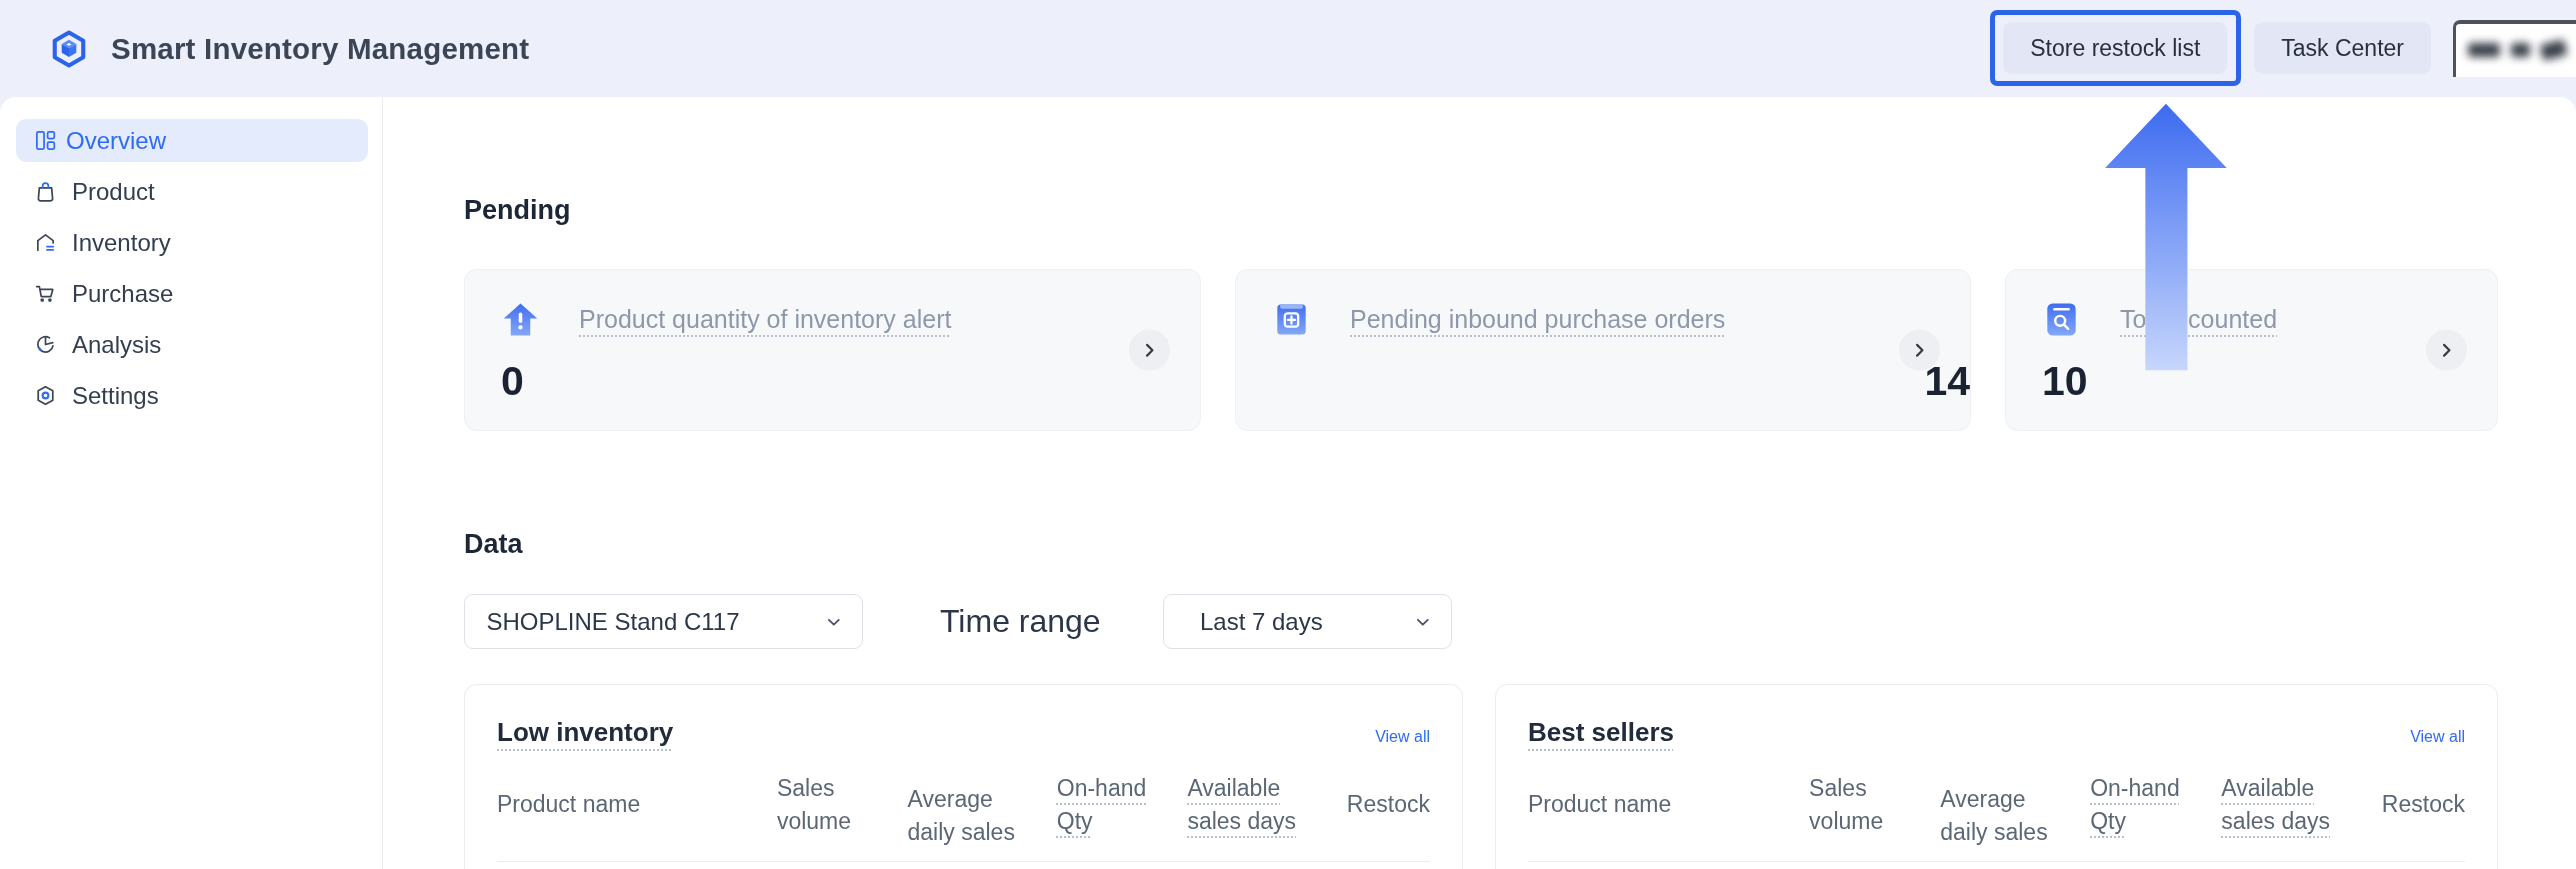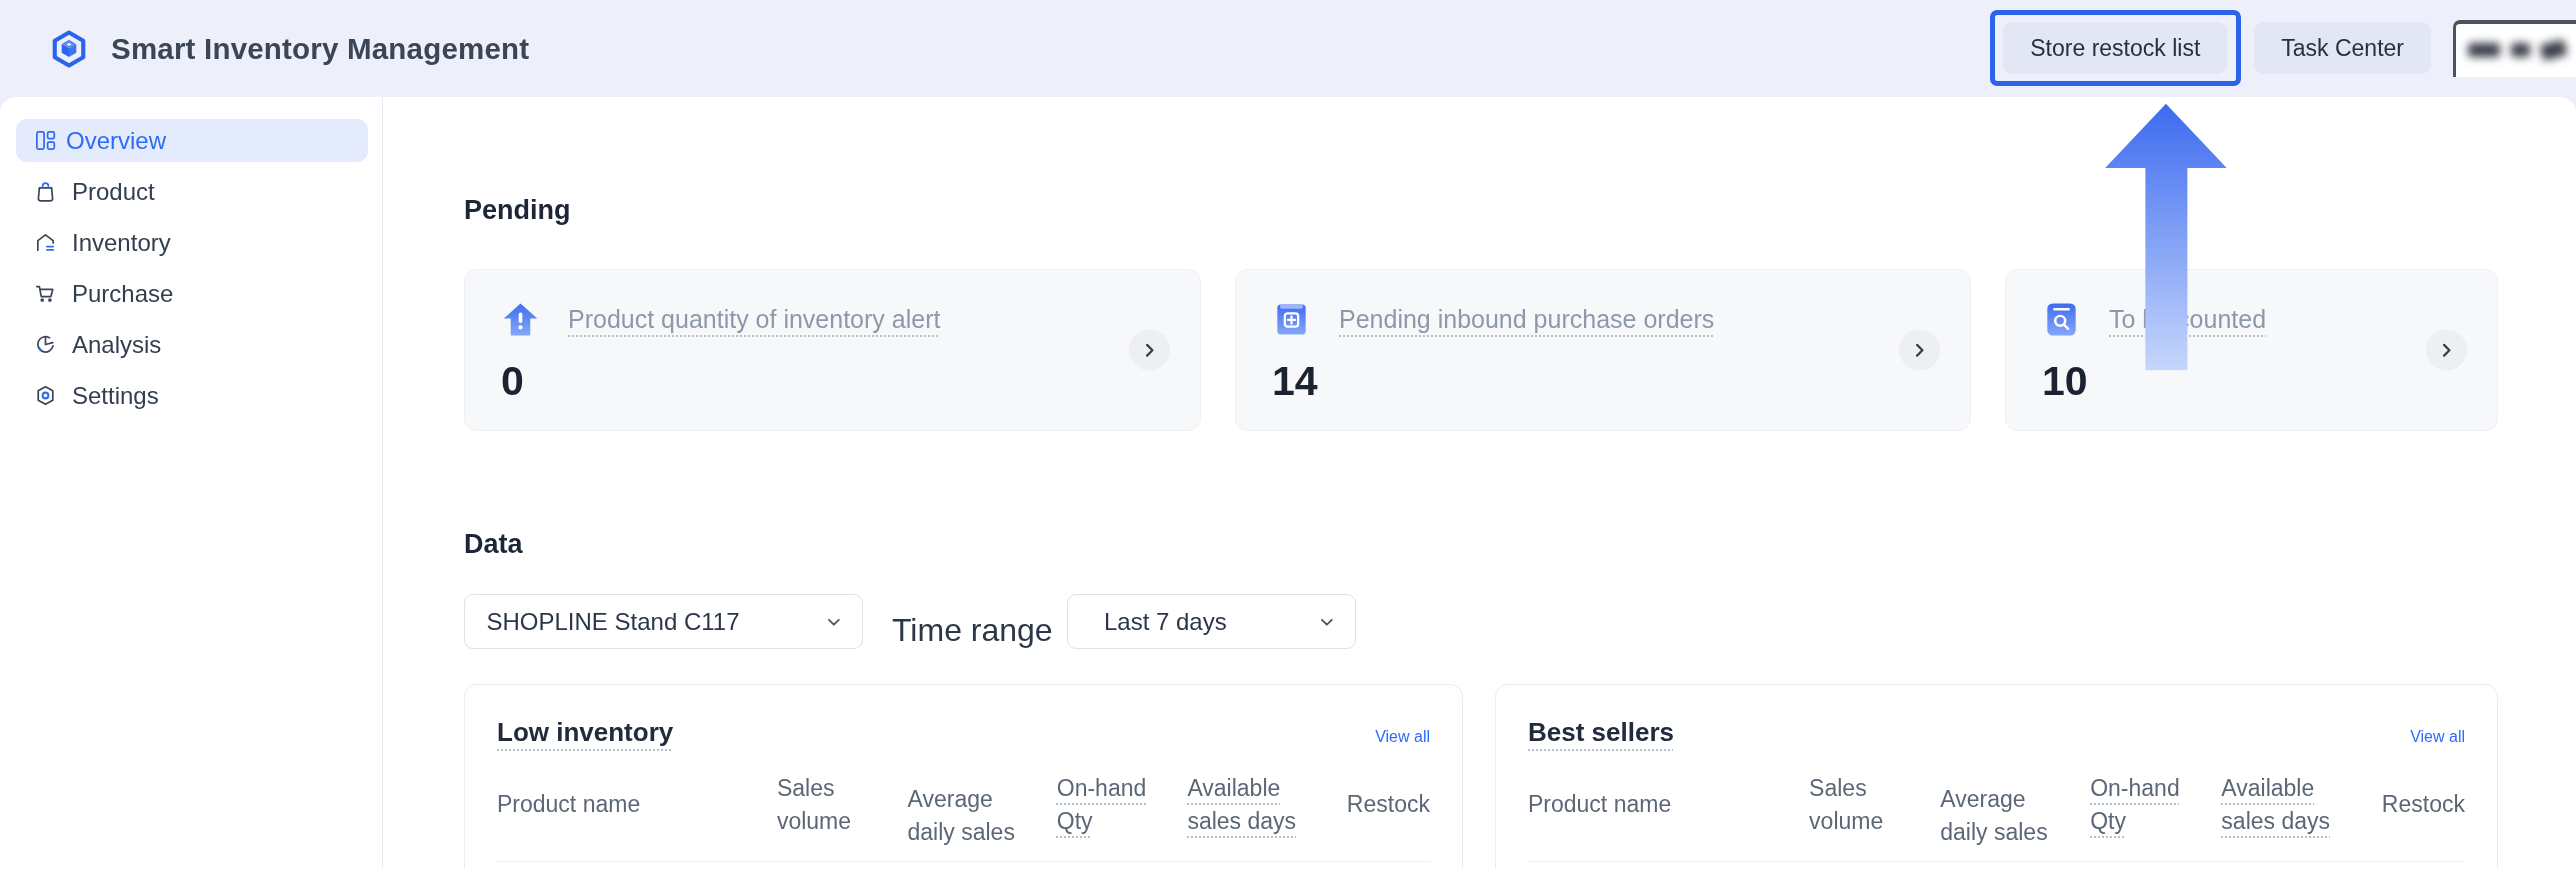--- a/index.html
+++ b/index.html
@@ -30,34 +30,34 @@
   .sitem.active { background:#e4ebfc; color:#2f6cf3;gap:9px; }
   .sicon { width:23px; height:23px; display:inline-flex; flex:none; }
 
   .content { flex:1; padding:98px 77px 0 81px; position:relative; }
   .sec-title { font-size:27px; font-weight:600; color:#1d2636; }
 
   
   .cards { display:flex; gap:34px; margin-top:43px; }
   .pcard { position:relative; height:162px; background:#f7f8fa; border:0.9px solid #eef0f3;
            border-radius:12.5px; padding:29.5px 0 0 36px; }
-  .c1 { width:737px; } .c2 { width:736px; } .c3 { width:493px; }
-  .pcard-top { display:flex; align-items:center; gap:28px; }
+  .c1 { width:737px; } .c2 { width:736px;text-align:right; } .c3 { width:493px; }
+  .pcard-top { display:flex; align-items:center; gap:39px; }
   .picon { width:39px; height:39px; display:inline-flex; flex:none; }
   .pcard-label { font-size:25px; font-weight:500; color:#8e98aa; }
   .tt { text-decoration-line:underline; text-decoration-style:dotted; text-decoration-color:#b6bfcc;
         text-decoration-thickness:1.8px; text-underline-offset:8px; }
   .pcard-value { margin-top:19.7px; font-size:41px; font-weight:700; color:#1b2332; }
   .chev { position:absolute; right:30px; top:50%; transform:translateY(-50%); width:41px; height:41px;
           border-radius:50%; background:#edeff3; border:none; display:flex; align-items:center;
           justify-content:center; cursor:pointer; }
 
   
   .data-title { margin-top:98px; }
-  .controls { display:flex; align-items:flex-end; margin-top:34px; }
+  .controls { display:flex; align-items:center; margin-top:34px;gap:48px; }
   .select { height:55px; border:1.8px solid #dde2e9; border-radius:9px; background:#fff; display:flex;
             align-items:center; justify-content:space-between; padding:0 18px 0 21.5px; font-size:24px;
             color:#2b3748; cursor:pointer; }
   .sel-store { width:399px; }
   .sel-time { width:289px; margin-left:14.3px;padding-left:36px; }
   .ctl-label { margin-left:29px; font-size:32px; color:#2b3748; }
 
   
   .tables { display:flex; gap:32px; margin-top:35px; }
   .tcard { height:250px; border:0.9px solid #e9ecf0; border-radius:12.5px; padding:32px 32px 0 32px; background:#fff; }

